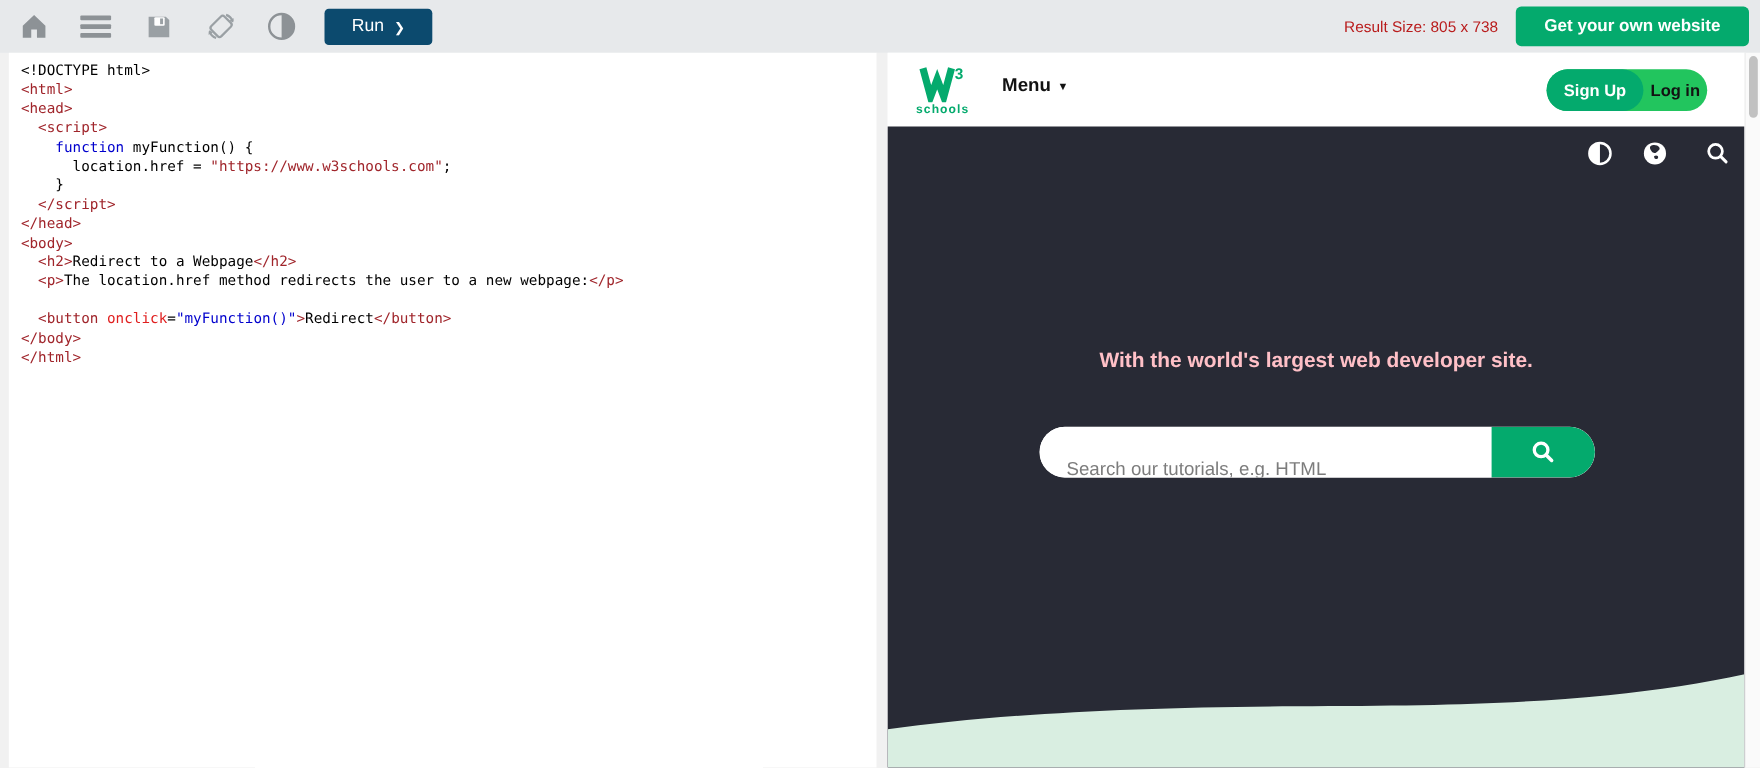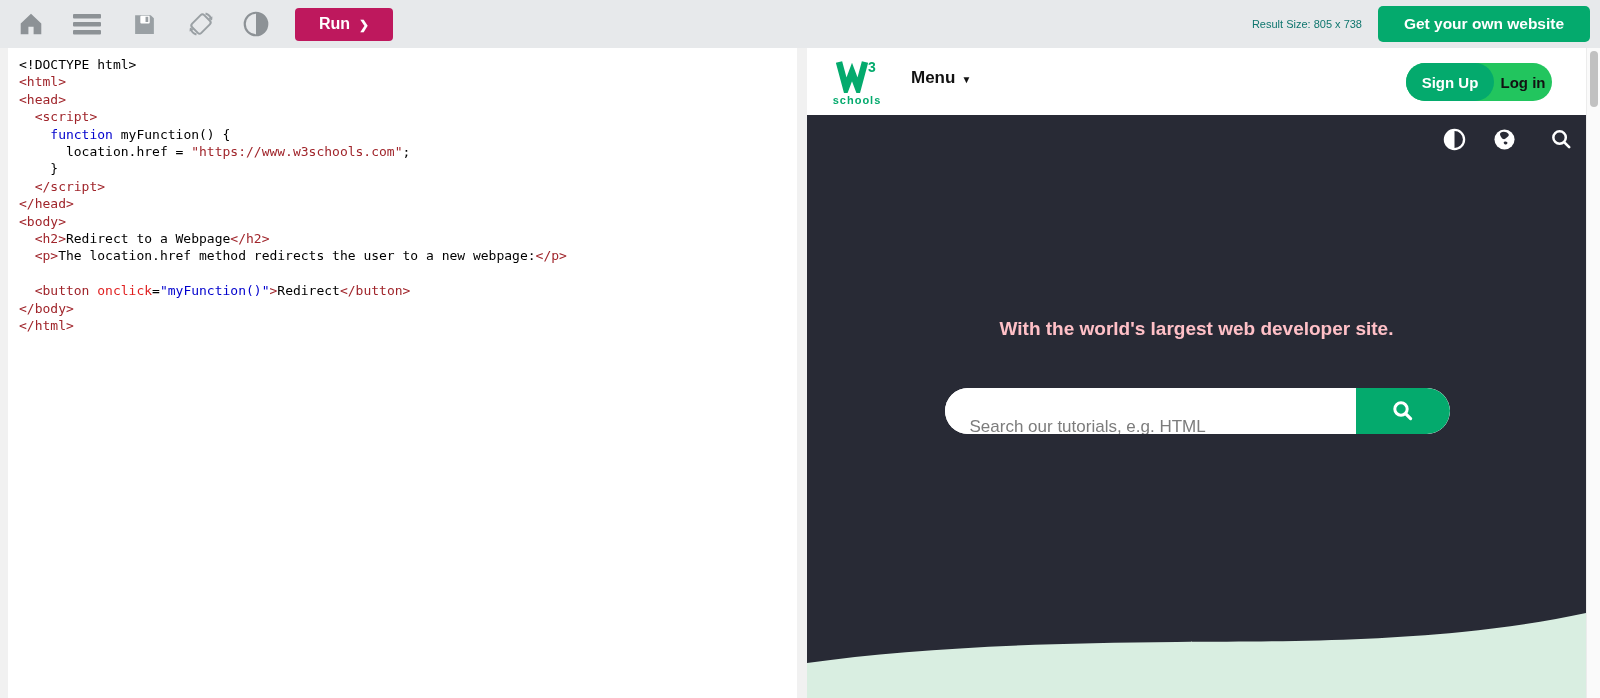--- a/index.html
+++ b/index.html
@@ -15,28 +15,28 @@
     background:#e7e9eb; display:flex; align-items:center;
   }
   .tbtn { border:none; background:transparent; cursor:pointer; display:flex; align-items:center; justify-content:center; }
   .tbtn.home { margin-left:18px; }
   .tbtn.burger { margin-left:28px; }
   .tbtn.save { margin-left:30px; }
   .tbtn.orient { margin-left:28px; }
   .tbtn.contrast { margin-left:26px; }
   .run-btn {
     margin-left:26px; width:98px; height:33px; border:none; border-radius:4px;
-    background:#be185d; color:#fff; font-weight:bold; font-size:16px;
+    background:#0c4a6e; color:#fff; font-weight:normal; font-size:16px;
     font-family:"Liberation Sans",sans-serif; cursor:pointer;
     display:flex; align-items:center; justify-content:center; gap:9px;
   }
   .run-btn .chev { font-size:12px; position:relative; top:1px; }
   .result-size {
     position:absolute; right:238px; top:0; height:48px; display:flex; align-items:center;
-    font-size:11px; color:#0f766e;
+    font-size:14px; color:#b91c1c;
   }
   .website-btn {
     position:absolute; right:10px; top:6px; width:212px; height:36px; border:none;
     border-radius:5px; background:#04AA6D; color:#fff; font-weight:bold; font-size:15.5px;
     font-family:"Liberation Sans",sans-serif; cursor:pointer;
   }
 
   
   .code-panel {
     position:absolute; left:8px; top:48px; width:789px; height:650px;

